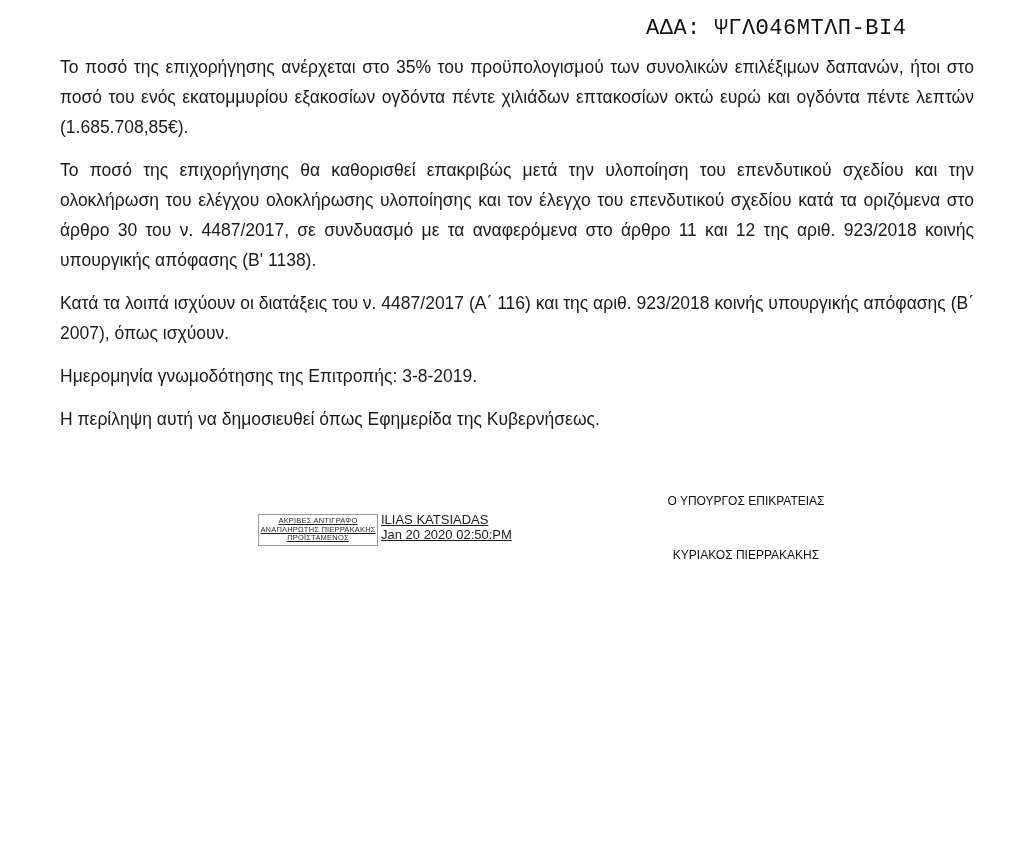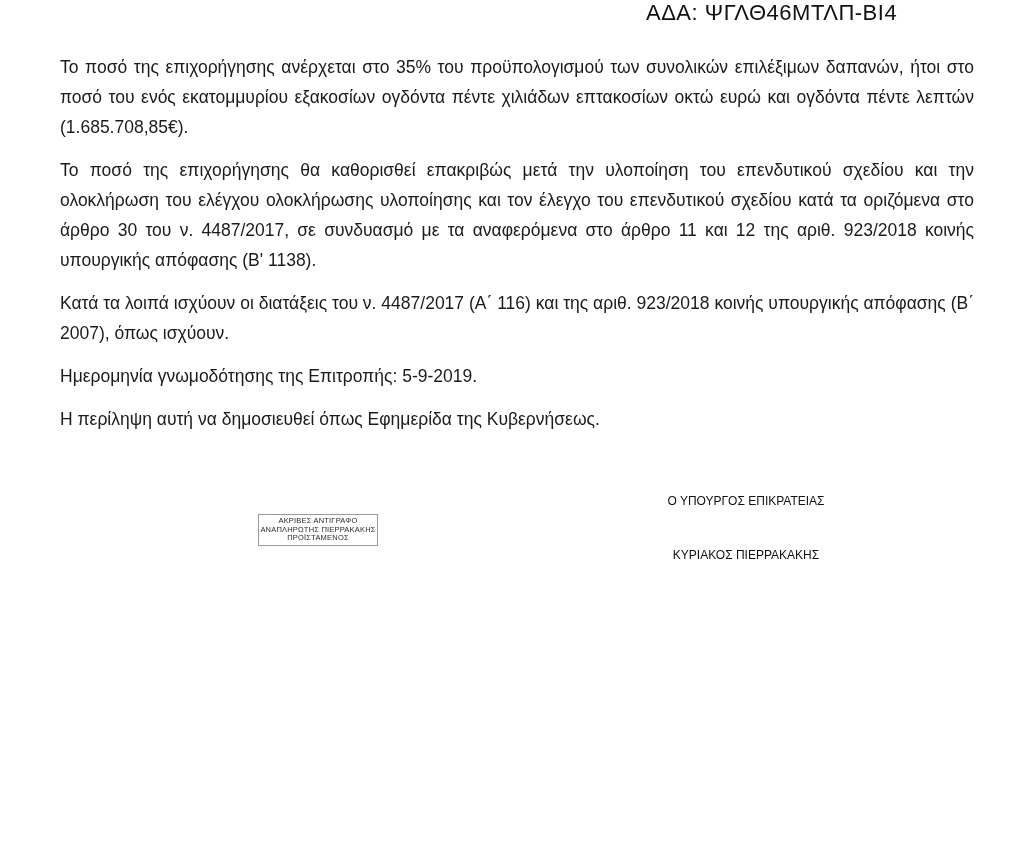--- a/index.html
+++ b/index.html
@@ -9,25 +9,26 @@
     width: 1024px;
     height: 856px;
     background: #ffffff;
     font-family: "Liberation Sans", "DejaVu Sans", sans-serif;
     color: #1b1b1b;
     overflow: hidden;
   }
   .ada-header {
     position: absolute;
     left: 646px;
-    top: 0;
+    top: 16px;
     font-size: 22px;
     letter-spacing: 0.5px;
     color: #111111;
     white-space: nowrap;
+    font-family: Liberation Mono, monospace;
   }
   .content {
     position: absolute;
     left: 0;
     top: 0;
     width: 1024px;
     padding: 52px 50px 0 44px;
   }
   .content p {
     margin: 0 0 13px 16px;
@@ -35,20 +36,21 @@
     line-height: 30px;
     text-align: justify;
     color: #1b1b1b;
   }
   .stamp-group {
     position: absolute;
     left: 258px;
     top: 509px;
     display: flex;
     align-items: center;
+    text-decoration: underline;
   }
   .stamp-box {
     border: 1px solid #9a9a9a;
     width: 120px;
     min-height: 30px;
     margin-top: 5px;
     padding: 2px 1px;
     text-align: center;
     font-size: 7.5px;
     line-height: 8.5px;
@@ -81,29 +83,33 @@
 <body>
 
 <div class="page">
 
   <div class="ada-header">ΑΔΑ: ΨΓΛΘ46ΜΤΛΠ-ΒΙ4</div>
 
   <div class="content">
     <p>Το ποσό της επιχορήγησης ανέρχεται στο 35% του προϋπολογισμού των συνολικών επιλέξιμων δαπανών, ήτοι στο ποσό του ενός εκατομμυρίου εξακοσίων ογδόντα πέντε χιλιάδων επτακοσίων οκτώ ευρώ και ογδόντα πέντε λεπτών (1.685.708,85€).</p>
     <p>Το ποσό της επιχορήγησης θα καθορισθεί επακριβώς μετά την υλοποίηση του επενδυτικού σχεδίου και την ολοκλήρωση του ελέγχου ολοκλήρωσης υλοποίησης και τον έλεγχο του επενδυτικού σχεδίου κατά τα οριζόμενα στο άρθρο 30 του ν. 4487/2017, σε συνδυασμό με τα αναφερόμενα στο άρθρο 11 και 12 της αριθ. 923/2018 κοινής υπουργικής απόφασης (Β' 1138).</p>
     <p>Κατά τα λοιπά ισχύουν οι διατάξεις του ν. 4487/2017 (Α΄ 116) και της αριθ. 923/2018 κοινής υπουργικής απόφασης (Β΄ 2007), όπως ισχύουν.</p>
-    <p>Ημερομηνία γνωμοδότησης της Επιτροπής: 5-9-2019.</p>
+    <p>Ημερομηνία γνωμοδότησης της Επιτροπής: 3-8-2019.</p>
     <p>Η περίληψη αυτή να δημοσιευθεί όπως Εφημερίδα της Κυβερνήσεως.</p>
   </div>
 
   <div class="stamp-group">
     <div class="stamp-box">
       <div>ΑΚΡΙΒΕΣ ΑΝΤΙΓΡΑΦΟ</div>
       <div>ΑΝΑΠΛΗΡΩΤΗΣ ΠΙΕΡΡΑΚΑΚΗΣ</div>
       <div>ΠΡΟΪΣΤΑΜΕΝΟΣ</div>
+    </div>
+    <div class="stamp-meta">
+      <div>ILIAS KATSIADAS</div>
+      <div>Jan 20 2020 02:50:PM</div>
     </div>
   </div>
 
   <div class="minister-block">
     <div class="minister-title">Ο ΥΠΟΥΡΓΟΣ ΕΠΙΚΡΑΤΕΙΑΣ</div>
     <div class="minister-name">ΚΥΡΙΑΚΟΣ ΠΙΕΡΡΑΚΑΚΗΣ</div>
   </div>
 
 </div>
 

